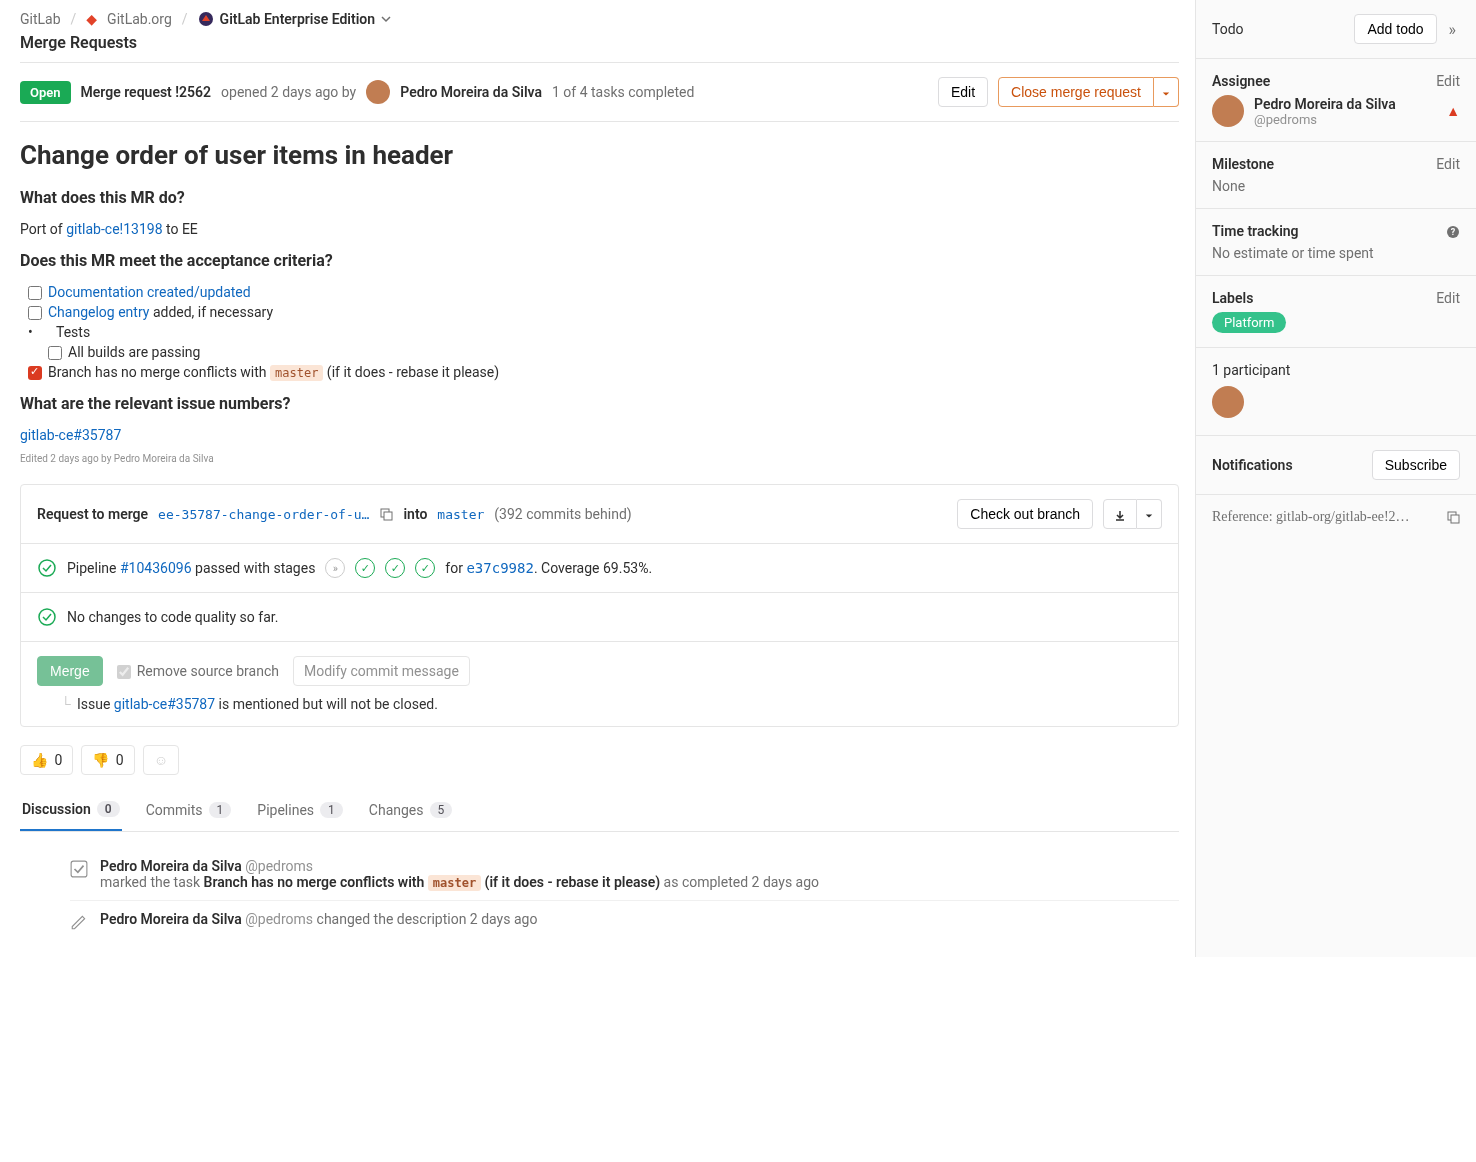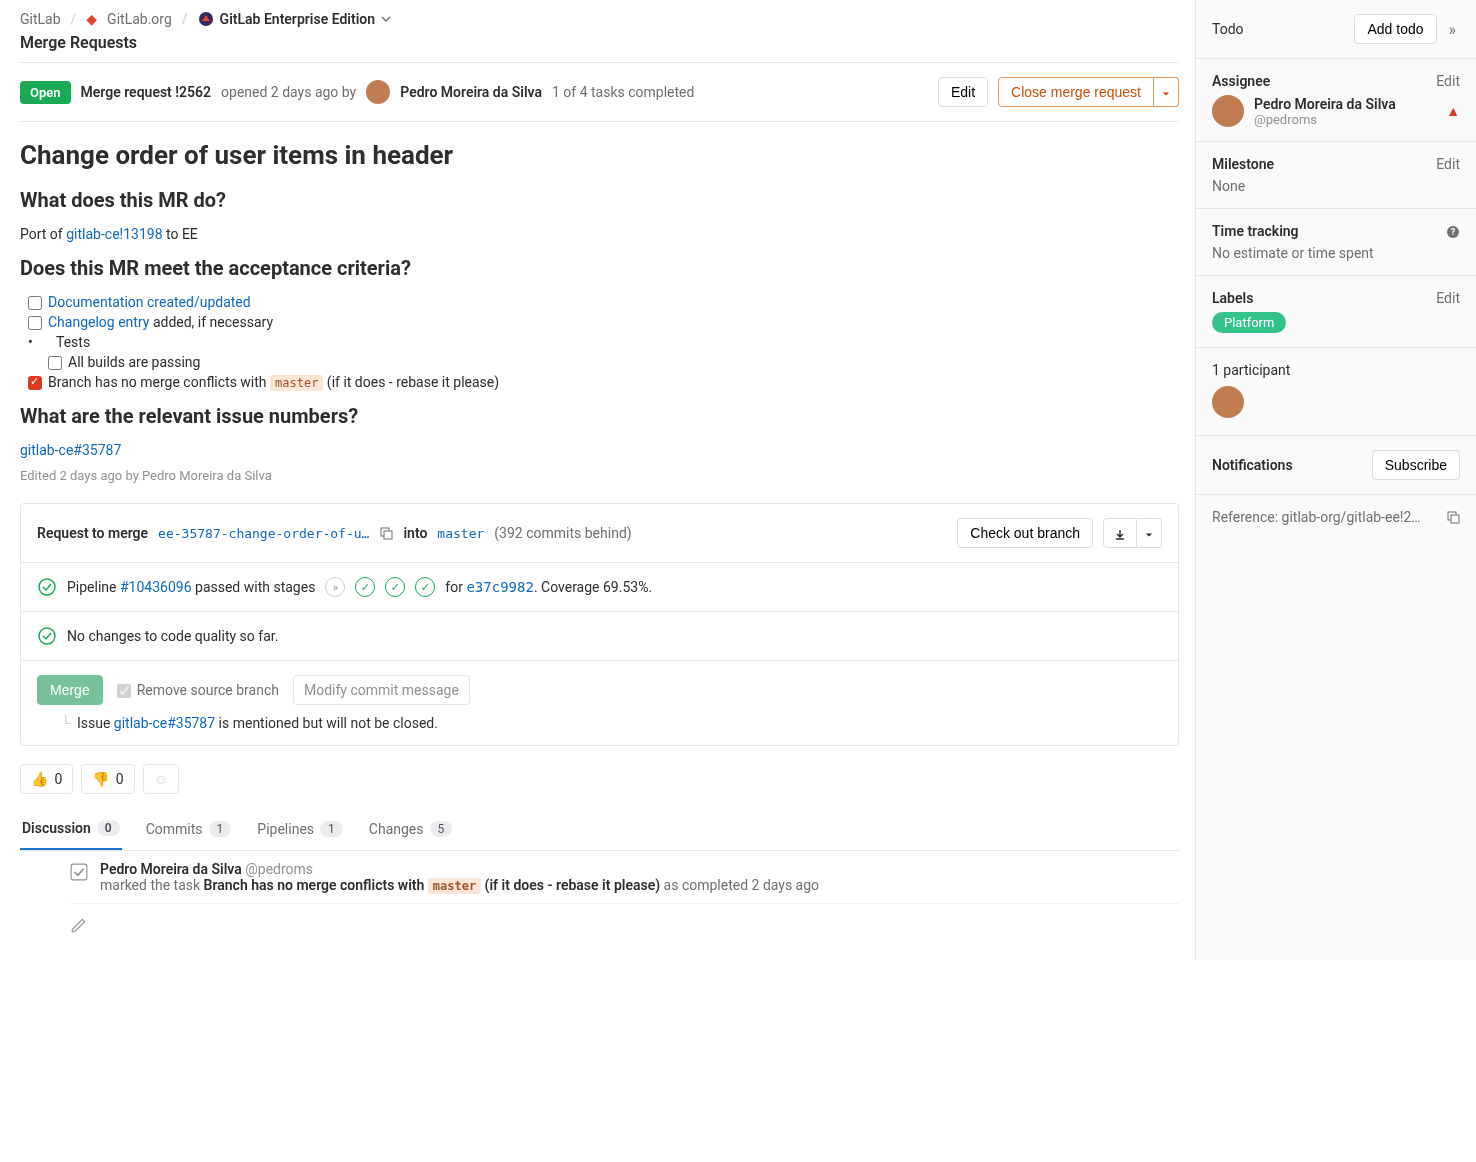--- a/index.html
+++ b/index.html
@@ -29,31 +29,31 @@
 .btn-group { display: flex; }
 .btn-group .btn:first-child { border-radius: 4px 0 0 4px; }
 .btn-group .btn:last-child { border-radius: 0 4px 4px 0; border-left: none; }
 .btn-warn { color: #c9510c; border-color: #e89a5d; }
 .btn-primary { background: #1f75cb; border-color: #1f75cb; color: #fff; }
 .btn-success { background: #2da160; border-color: #2da160; color: #fff; }
 .btn-success.disabled { opacity: 0.65; }
 
 
 .mr-body h1 { font-size: 26px; font-weight: 700; margin: 18px 0; }
-.mr-body h3 { font-size: 20px; font-weight: 700; margin: 14px 0; }
+.mr-body h3 { font-size: 16px; font-weight: 700; margin: 14px 0; }
 .mr-body p { margin: 10px 0; }
 ul.tasklist { list-style: none; margin: 6px 0 6px 8px; }
 ul.tasklist li { margin: 4px 0; display: flex; align-items: flex-start; gap: 6px; }
 ul.tasklist .nested { margin-left: 20px; }
 ul.tasklist .bullet::before { content: "•"; margin-right: 8px; display:inline-block; width:14px; }
 input[type=checkbox] { width: 14px; height: 14px; margin-top: 2px; }
 input[type=checkbox].checked-red { appearance: none; background: #db3b21; border-radius: 3px; position: relative; }
 input[type=checkbox].checked-red::after { content: "✓"; color: #fff; font-size: 11px; position: absolute; left: 2px; top: -1px; }
 code.branch { background: #fbe5d6; color: #a0522d; padding: 1px 5px; border-radius: 3px; font-family: Menlo, monospace; font-size: 12px; }
-.edited { color: #919191; font-size: 13px; margin: 10px 0 20px; }
+.edited { color: #919191; font-size: 10px; margin: 10px 0 20px; }
 
 
 .widget { border: 1px solid #e5e5e5; border-radius: 4px; margin-bottom: 18px; }
 .widget .wrow { padding: 14px 16px; border-bottom: 1px solid #e5e5e5; display: flex; align-items: center; gap: 10px; flex-wrap: wrap; }
 .widget .wrow:last-child { border-bottom: none; }
 .widget .label { font-weight: 600; }
 code.ref { color: #1068bf; font-family: Menlo, monospace; font-size: 13px; }
 .behind { color: #707070; }
 .copy-icon { color: #707070; cursor: pointer; display:inline-flex; }
 .stage { width: 20px; height: 20px; border: 1.5px solid #1aaa55; border-radius: 50%; display: inline-flex; align-items: center; justify-content: center; color: #1aaa55; font-size: 11px; }
@@ -66,21 +66,21 @@
 .msg-link { color: #919191; border: 1px solid #e5e5e5; padding: 6px 10px; border-radius: 4px; }
 .issue-note { margin-left: 24px; color: #333; font-size: 14px; }
 .issue-note .tree { color: #ccc; margin-right: 6px; }
 .manual { color: #707070; }
 
 
 .reactions { display: flex; gap: 8px; margin: 14px 0; }
 .react { border: 1px solid #e5e5e5; border-radius: 4px; padding: 6px 10px; display: flex; align-items: center; gap: 6px; cursor: pointer; }
 
 
-.tabs { display: flex; gap: 22px; border-bottom: 1px solid #e5e5e5; margin-bottom: 0; }
+.tabs { display: flex; gap: 22px; border-bottom: 1px solid #e5e5e5; margin-bottom: 16px; }
 .tab { padding: 12px 2px; color: #707070; cursor: pointer; display: flex; align-items: center; gap: 6px; }
 .tab.active { color: #2e2e2e; font-weight: 600; border-bottom: 2px solid #1f75cb; }
 .tab .count { background: #ececef; color: #535158; border-radius: 10px; padding: 1px 8px; font-size: 12px; }
 
 
 .note { display: flex; gap: 12px; padding: 10px 0; border-top: 1px solid #f0f0f0; margin-left: 50px; }
 .note:first-child { border-top: none; }
 .note-icon { width: 18px; height: 18px; color: #919191; margin-top: 2px; flex-shrink:0; }
 .note-body { color: #707070; }
 .note-body .who { color: #2e2e2e; font-weight: 600; }
@@ -93,21 +93,21 @@
 .sb-head .edit { font-weight: 400; color: #707070; cursor: pointer; font-size: 14px; }
 .sb-val { color: #707070; }
 .assignee-row { display: flex; gap: 10px; align-items: center; }
 .assignee-row .name { font-weight: 600; color: #2e2e2e; }
 .assignee-row .handle { color: #919191; font-size: 13px; }
 .warn-tri { color: #db3b21; margin-left: auto; }
 .label-chip { background: #34c28b; color: #fff; padding: 3px 12px; border-radius: 12px; font-size: 13px; display: inline-block; }
 .sb-top { display: flex; align-items: center; gap: 8px; padding: 14px 16px; border-bottom: 1px solid #e5e5e5; }
 .collapse-btn { font-size: 16px; color: #707070; cursor: pointer; padding: 4px; }
 .ref-row { display:flex; align-items:center; justify-content:space-between; gap:8px; }
-.ref-row span { overflow:hidden; text-overflow:ellipsis; white-space:nowrap; }
+.ref-row span { overflow:hidden; text-overflow:ellipsis; white-space:nowrap;font-family:Liberation Serif, serif; }
 svg { display: inline-block; vertical-align: middle; }
 </style>
 </head>
 <body>
 
 <div class="page">
   <div class="main">
     <div class="crumbs">
       <span>GitLab</span>
       <span class="sep">/</span>
@@ -280,20 +280,23 @@
             </svg>
           <div class="note-body">
             <div><span class="who">Pedro Moreira da Silva</span> <span class="handle">@pedroms</span></div>
             <div><span>marked the task </span><span class="taskname"><span>Branch has no merge conflicts with </span><code class="branch">master</code><span> (if it does - rebase it please)</span></span><span> as completed 2 days ago</span></div>
           </div>
         </div>
         <div class="note">
           <svg class="note-icon" viewBox="0 0 16 16">
               <path d="M2 14 L4 14 L13 5 L11 3 L2 12 Z" fill="none" stroke="#919191"></path>
             </svg>
+          <div class="note-body">
+            <span class="who">Pedro Moreira da Silva</span> <span class="handle">@pedroms</span><span> changed the description 2 days ago</span>
+          </div>
         </div>
       </div>
     </div>
   </div>
 
   <div class="sidebar">
     <div class="sb-top">
       <span style="flex:1">Todo</span>
       <button class="btn">Add todo</button>
       <span class="collapse-btn">»</span>

